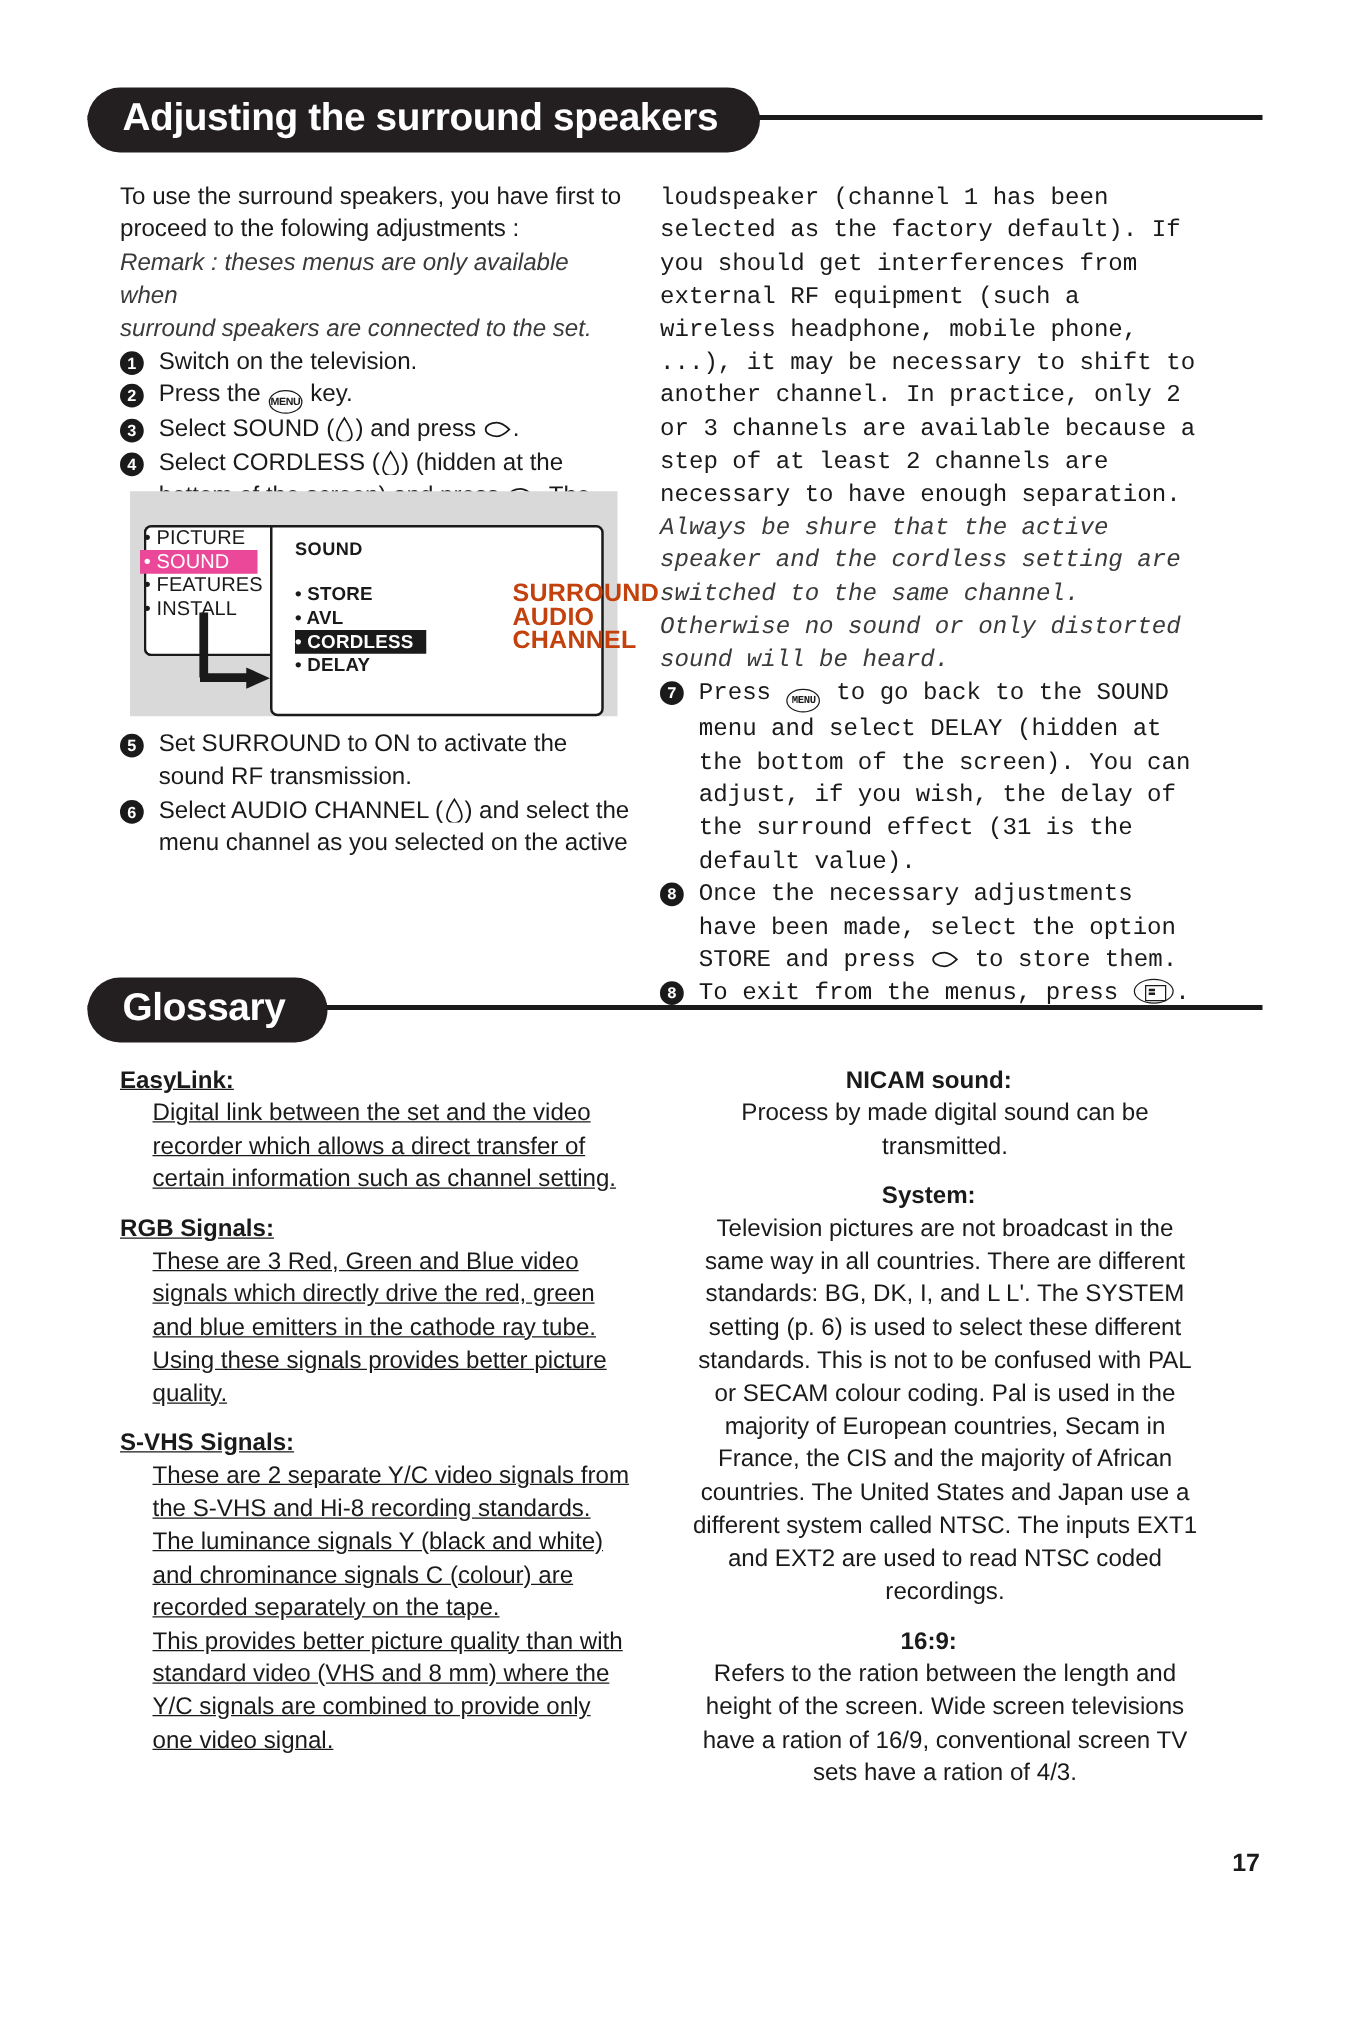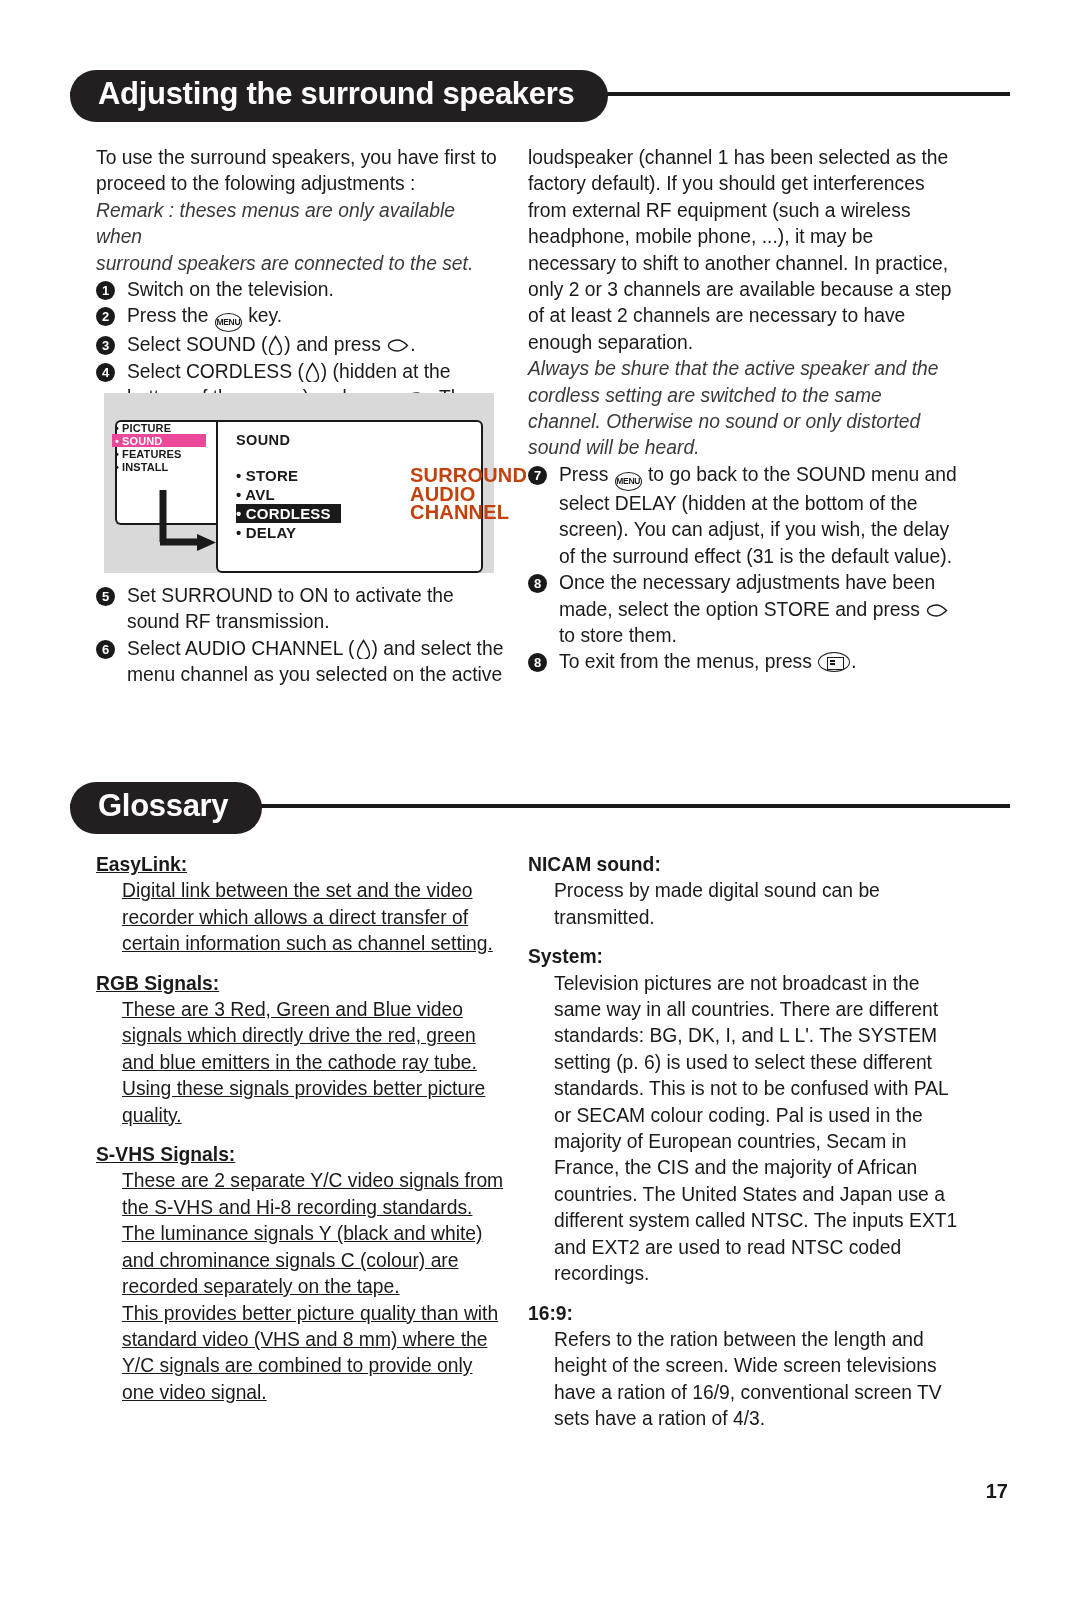--- a/index.html
+++ b/index.html
@@ -160,22 +160,22 @@
     left: 112px; top: 27px;
     width: 267px; height: 153px;
     background: #ffffff;
     border: 2.6px solid #1a1a1a;
     border-radius: 0 6px 6px 6px;
   }
   .menu-list {
     position: absolute;
     left: 8px; top: 28px;
     width: 94px;
-    font-size: 11px;
-    font-weight: bold;
+    font-size: 16px;
+    font-weight: normal;
     font-family: "Liberation Sans", sans-serif;
     letter-spacing: 0.1px;
   }
   .menu-list div {
     padding: 0.5px 4px 0.5px 3px;
     white-space: nowrap;
   }
   .menu-list div.sel {
     background: #ec4899;
     color: #ffffff;
@@ -338,21 +338,21 @@
       </li>
       <li class="step">
         <span class="num">6</span>
         <span>Select AUDIO CHANNEL (</span><span class="cursor-down"><svg viewBox="0 0 15 20" width="15" height="20">
               <path d="M7.5 1.5 C 2.5 9, 1.5 13, 1.5 15 a 6 5.5 0 0 0 12 0 C 13.5 13, 12.5 9, 7.5 1.5 z" fill="none" stroke="#1a1a1a" stroke-width="1.4"></path>
             </svg></span><span>) and select the menu channel as you selected on the active</span>
       </li>
     </ul>
   </div>
 
-  <div class="col col-right" style="top:145px;">
+  <div class="col col-right" style="top:145px;font-family:Liberation Mono, monospace;">
 
     <p>loudspeaker (channel 1 has been selected as the factory default). If you should get interferences from external RF equipment (such a wireless headphone, mobile phone, ...), it may be necessary to shift to another channel. In practice, only 2 or 3 channels are available because a step of at least 2 channels are necessary to have enough separation.</p>
     <p class="italic">Always be shure that the active speaker and the cordless setting are switched to the same channel. Otherwise no sound or only distorted sound will be heard.</p>
 
     <ul class="steps">
 
       <li class="step">
         <span class="num">7</span>
         <span>Press</span>
         <span class="key-menu">MENU</span>
@@ -396,21 +396,21 @@
     <div class="gap"></div>
 
     <div>
       <div class="gterm">S-VHS Signals:</div>
       <div class="gdef">These are 2 separate Y/C video signals from the S-VHS and Hi-8 recording standards.</div>
       <div class="gdef">The luminance signals Y (black and white) and chrominance signals C (colour) are recorded separately on the tape.</div>
       <div class="gdef">This provides better picture quality than with standard video (VHS and 8 mm) where the Y/C signals are combined to provide only one video signal.</div>
     </div>
   </div>
 
-  <div class="col col-right" style="top:852px;">
+  <div class="col col-right" style="top:852px;text-align:center;">
 
     <div>
       <div class="gterm">NICAM sound:</div>
       <div class="gdef">Process by made digital sound can be transmitted.</div>
     </div>
     <div class="gap"></div>
 
     <div>
       <div class="gterm">System:</div>
       <div class="gdef">Television pictures are not broadcast in the same way in all countries. There are different standards: BG, DK, I, and L L'. The SYSTEM setting (p. 6) is used to select these different standards. This is not to be confused with PAL or SECAM colour coding. Pal is used in the majority of European countries, Secam in France, the CIS and the majority of African countries. The United States and Japan use a different system called NTSC. The inputs EXT1 and EXT2 are used to read NTSC coded recordings.</div>

